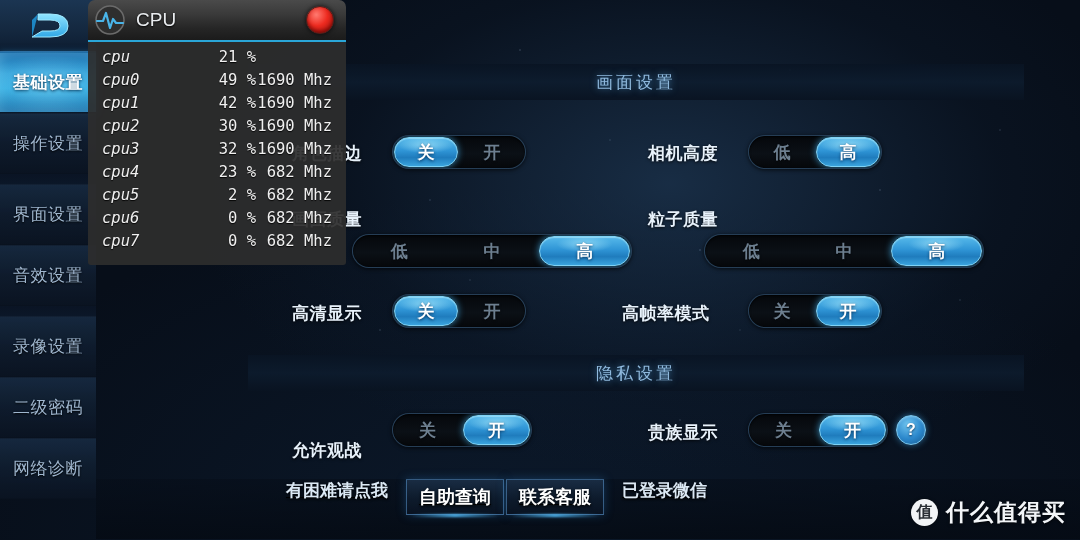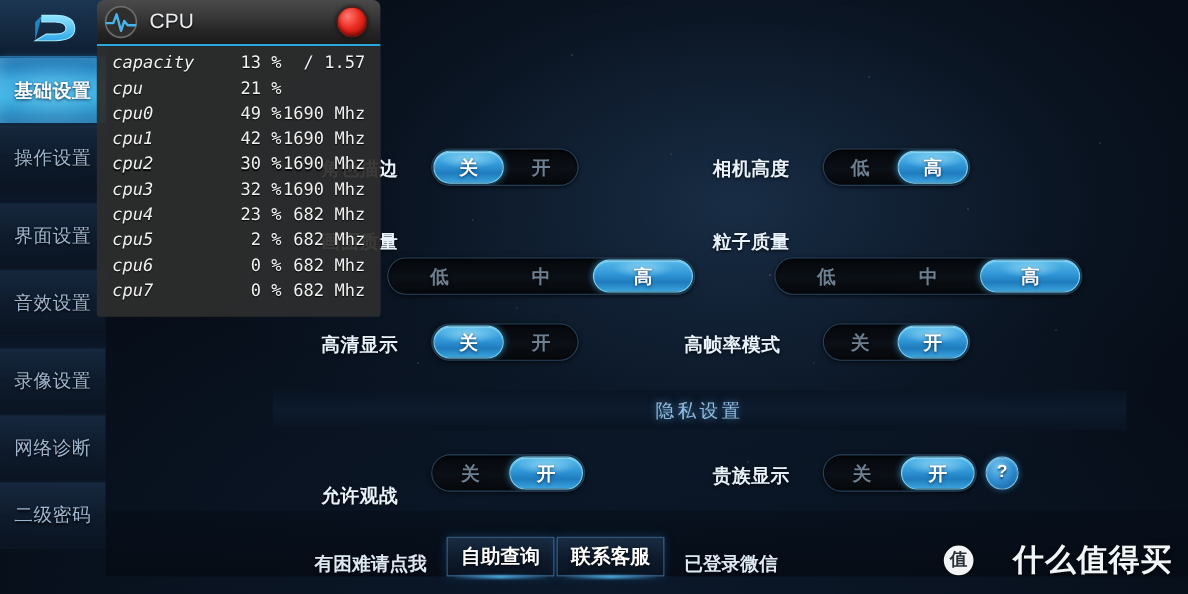--- a/index.html
+++ b/index.html
@@ -120,23 +120,23 @@
     background:radial-gradient(circle at 38% 30%, #6fc4ef 0%, #2b87cb 55%, #17598f 100%);
     border:1px solid #7ac8ef;
     box-shadow:0 0 6px rgba(60,160,225,.6), inset 0 1px 2px rgba(220,245,255,.4);
     color:#fff; font-size:16px; font-weight:bold;
     display:flex; align-items:center; justify-content:center;
     text-shadow:0 1px 2px rgba(0,30,60,.8);
   }
 
   
   .bottom-bar {
-    position:absolute; left:96px; right:0; bottom:16px; height:60px;
+    position:absolute; left:96px; right:0; bottom:1px; height:60px;
     background:linear-gradient(180deg, rgba(6,13,24,.55) 0%, rgba(5,11,20,.9) 100%);
-    display:flex; align-items:flex-end;
+    display:flex; align-items:flex-start;text-decoration:underline;
   }
   .bb-text {
     color:#dce9f5; font-size:17px; font-weight:bold; white-space:nowrap;
     text-shadow:0 1px 3px rgba(0,0,0,.9);
   }
   .bb-btn {
     position:relative; height:36px; padding:0 12px;
     display:flex; align-items:center; justify-content:center;
     color:#ffffff; font-size:18px; font-weight:bold; white-space:nowrap;
     background:linear-gradient(180deg, rgba(26,45,68,.95) 0%, rgba(14,27,45,.95) 55%, rgba(9,19,33,.98) 100%);
@@ -155,22 +155,22 @@
     position:absolute; right:14px; bottom:12px;
     display:flex; align-items:center; gap:8px; z-index:8;
   }
   .wm-logo {
     width:27px; height:27px; border-radius:50%;
     background:#f2f4f6; color:#2a2f35;
     display:flex; align-items:center; justify-content:center;
     font-size:16px; font-weight:bold;
     box-shadow:0 0 3px rgba(0,0,0,.5);
   }
-  .wm-text { color:#f2f5f8; font-size:28px; font-weight:bold; letter-spacing:1px;
-    text-shadow:0 1px 3px rgba(0,0,0,.8);margin-left:28px; }
+  .wm-text { color:#f2f5f8; font-size:23px; font-weight:bold; letter-spacing:1px;
+    text-shadow:0 1px 3px rgba(0,0,0,.8); }
 
   
   .cpu-panel {
     position:absolute; left:88px; top:0; width:258px; z-index:30;
     font-family:"DejaVu Sans Mono", monospace;
   }
   .cpu-head {
     height:42px; position:relative;
     background:linear-gradient(180deg,#4a4a4a 0%, #3a3a3a 35%, #262626 70%, #1b1b1b 100%);
     border-radius:7px 7px 0 0;
@@ -238,30 +238,33 @@
         <span>界面设置</span>
       </div>
       <div class="side-item">
         <span>音效设置</span>
       </div>
       <div class="side-gap"></div>
       <div class="side-item">
         <span>录像设置</span>
       </div>
       <div class="side-item">
+        <span>二级密码</span>
+      </div>
+      <div class="side-item">
         <span>网络诊断</span>
       </div>
-      <div class="side-item">
-        <span>二级密码</span>
-      </div>
     </div>
   </div>
 
   <div class="content">
 
+    <div class="section-head" style="top:64px;">
+      <span>画面设置</span>
+    </div>
 
     <div class="row-label" style="left:196px; top:142px;">
       <span>角色描边</span>
     </div>
     <div class="toggle two" style="left:296px; top:135px; width:134px;">
       <div class="opt active">关</div>
       <div class="opt">开</div>
     </div>
 
     <div class="row-label" style="left:552px; top:142px;">
@@ -344,25 +347,20 @@
     <div class="cpu-head">
       <svg class="pulse-icon" viewBox="0 0 32 32">
         <circle cx="16" cy="16" r="14" fill="#2e2e2e" stroke="#6b6b6b" stroke-width="1.5"></circle>
         <path d="M3 17 H9 L12 9 L16 24 L19 15 L22 19 H29" fill="none" stroke="#49b4e8" stroke-width="2.2" stroke-linejoin="round" stroke-linecap="round"></path>
       </svg>
       <div class="cpu-title">CPU</div>
       <div class="rec-dot"></div>
     </div>
     <div class="cpu-body">
       <div class="cpu-row">
-        <div class="cpu-name">capacity</div>
-        <div class="cpu-pct">13 %</div>
-        <div class="cpu-freq">/ 1.57</div>
-      </div>
-      <div class="cpu-row">
         <div class="cpu-name">cpu</div>
         <div class="cpu-pct">21 %</div>
         <div class="cpu-freq"></div>
       </div>
       <div class="cpu-row">
         <div class="cpu-name">cpu0</div>
         <div class="cpu-pct">49 %</div>
         <div class="cpu-freq">1690 Mhz</div>
       </div>
       <div class="cpu-row">

